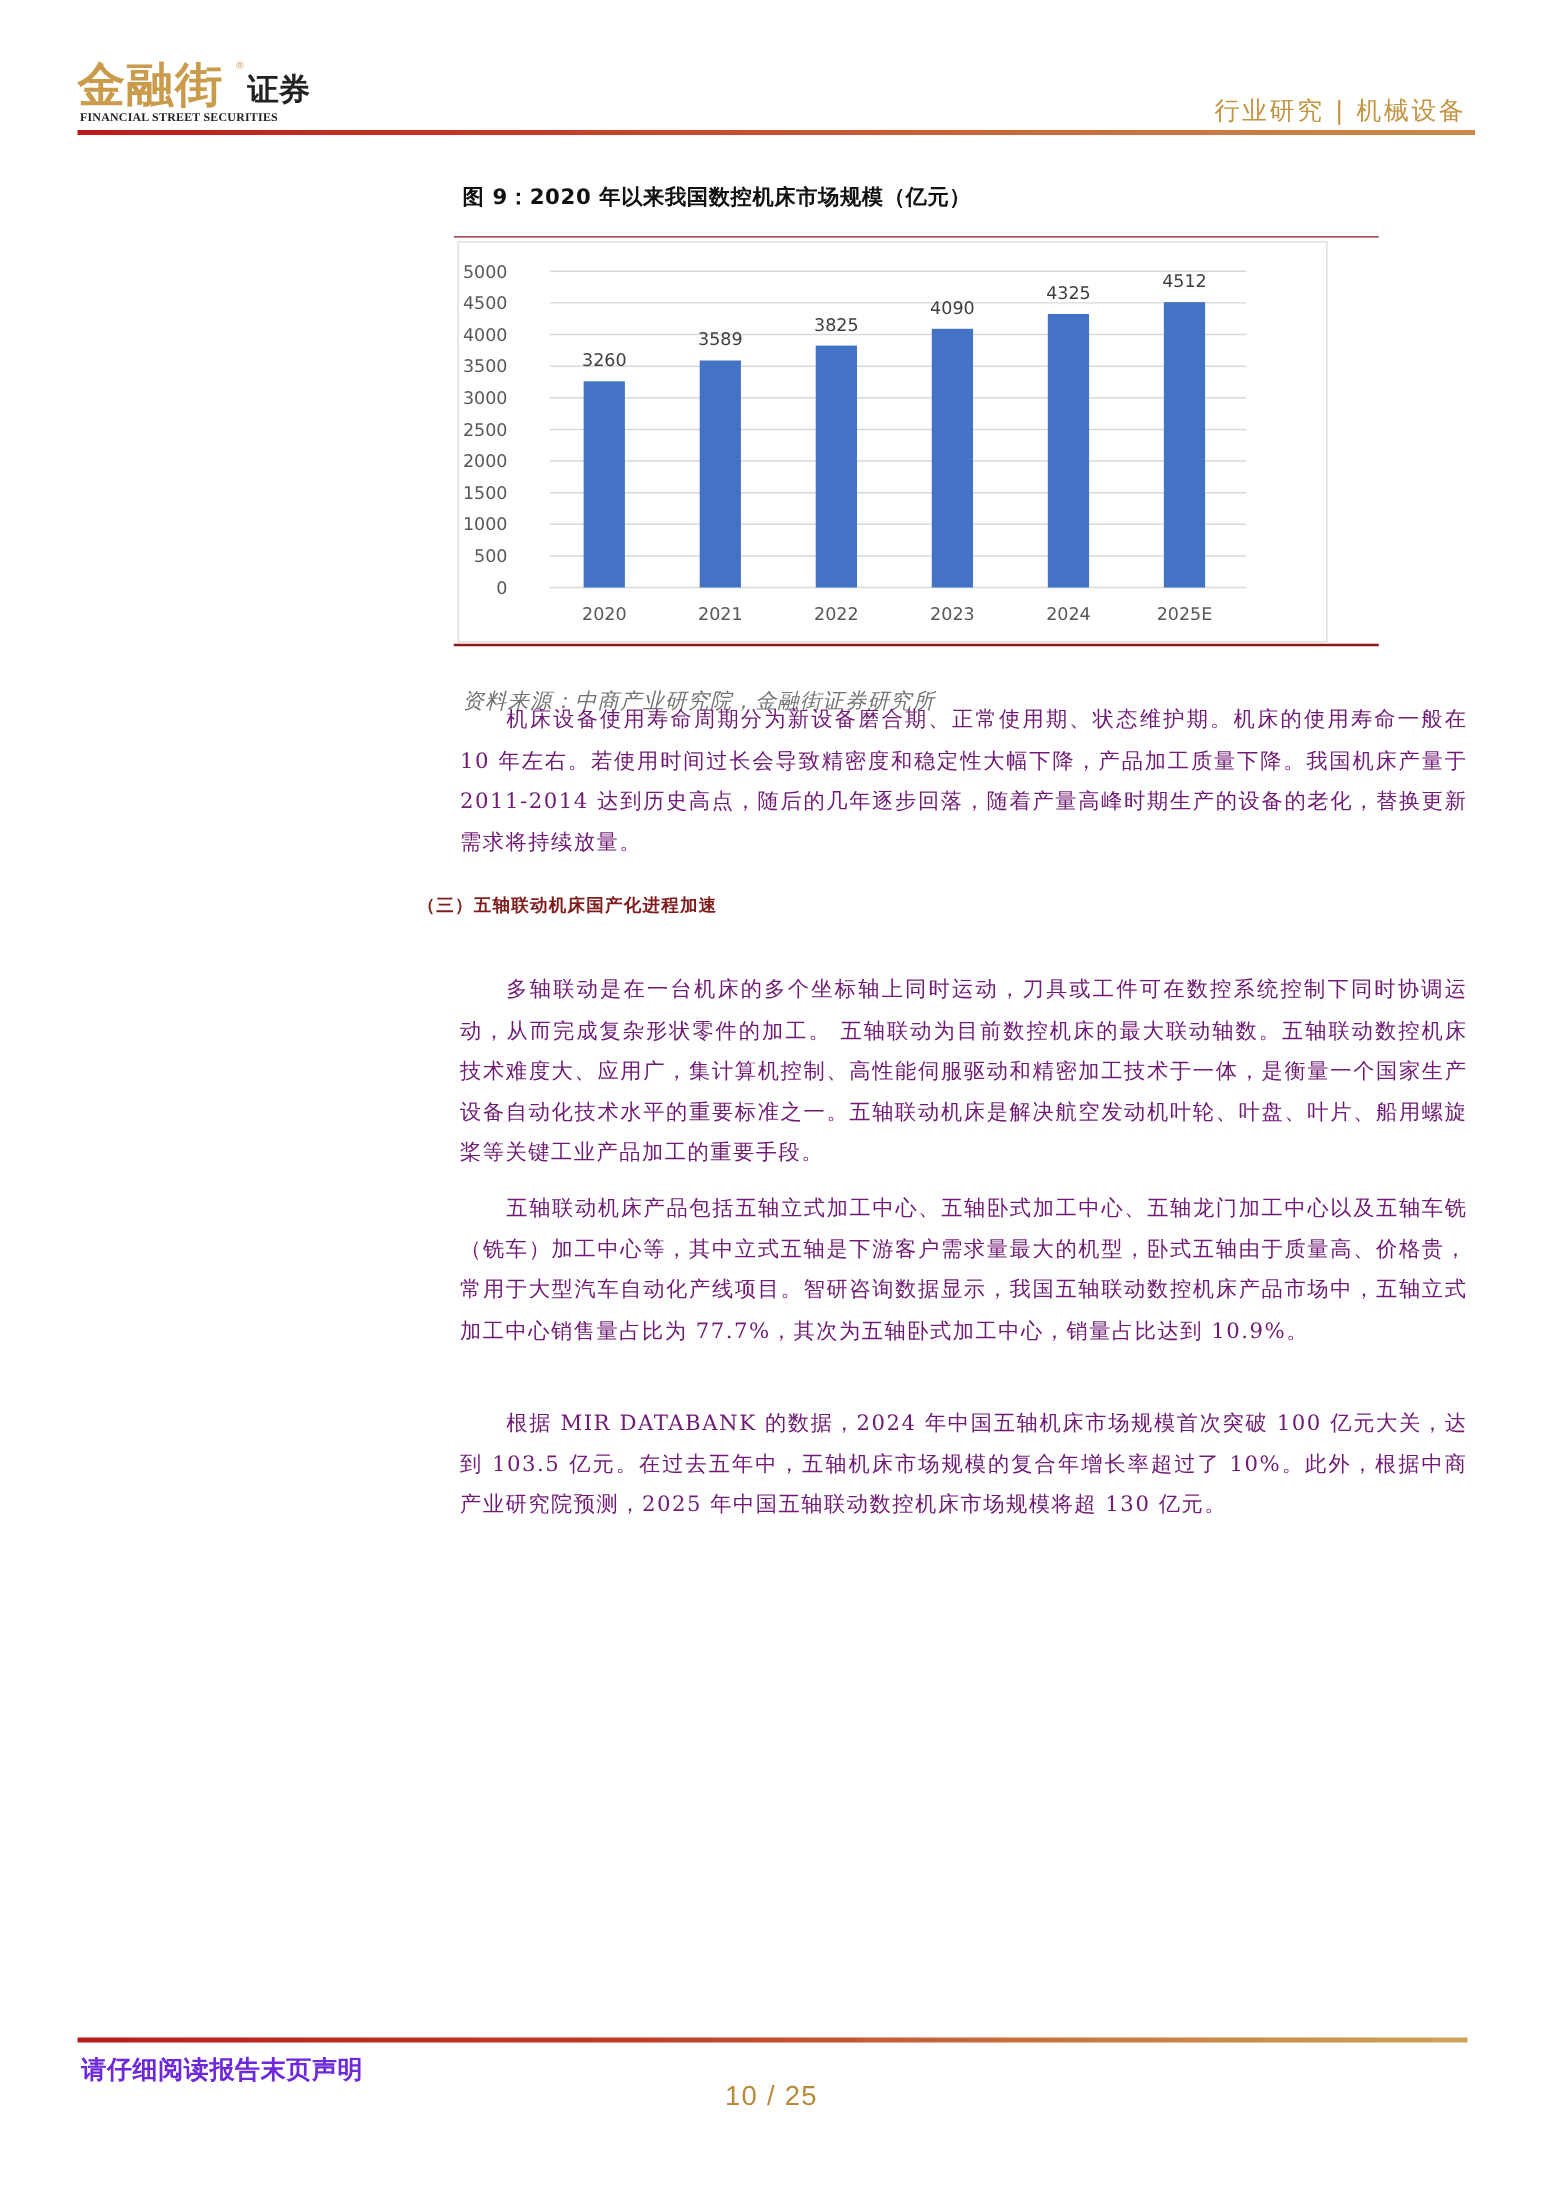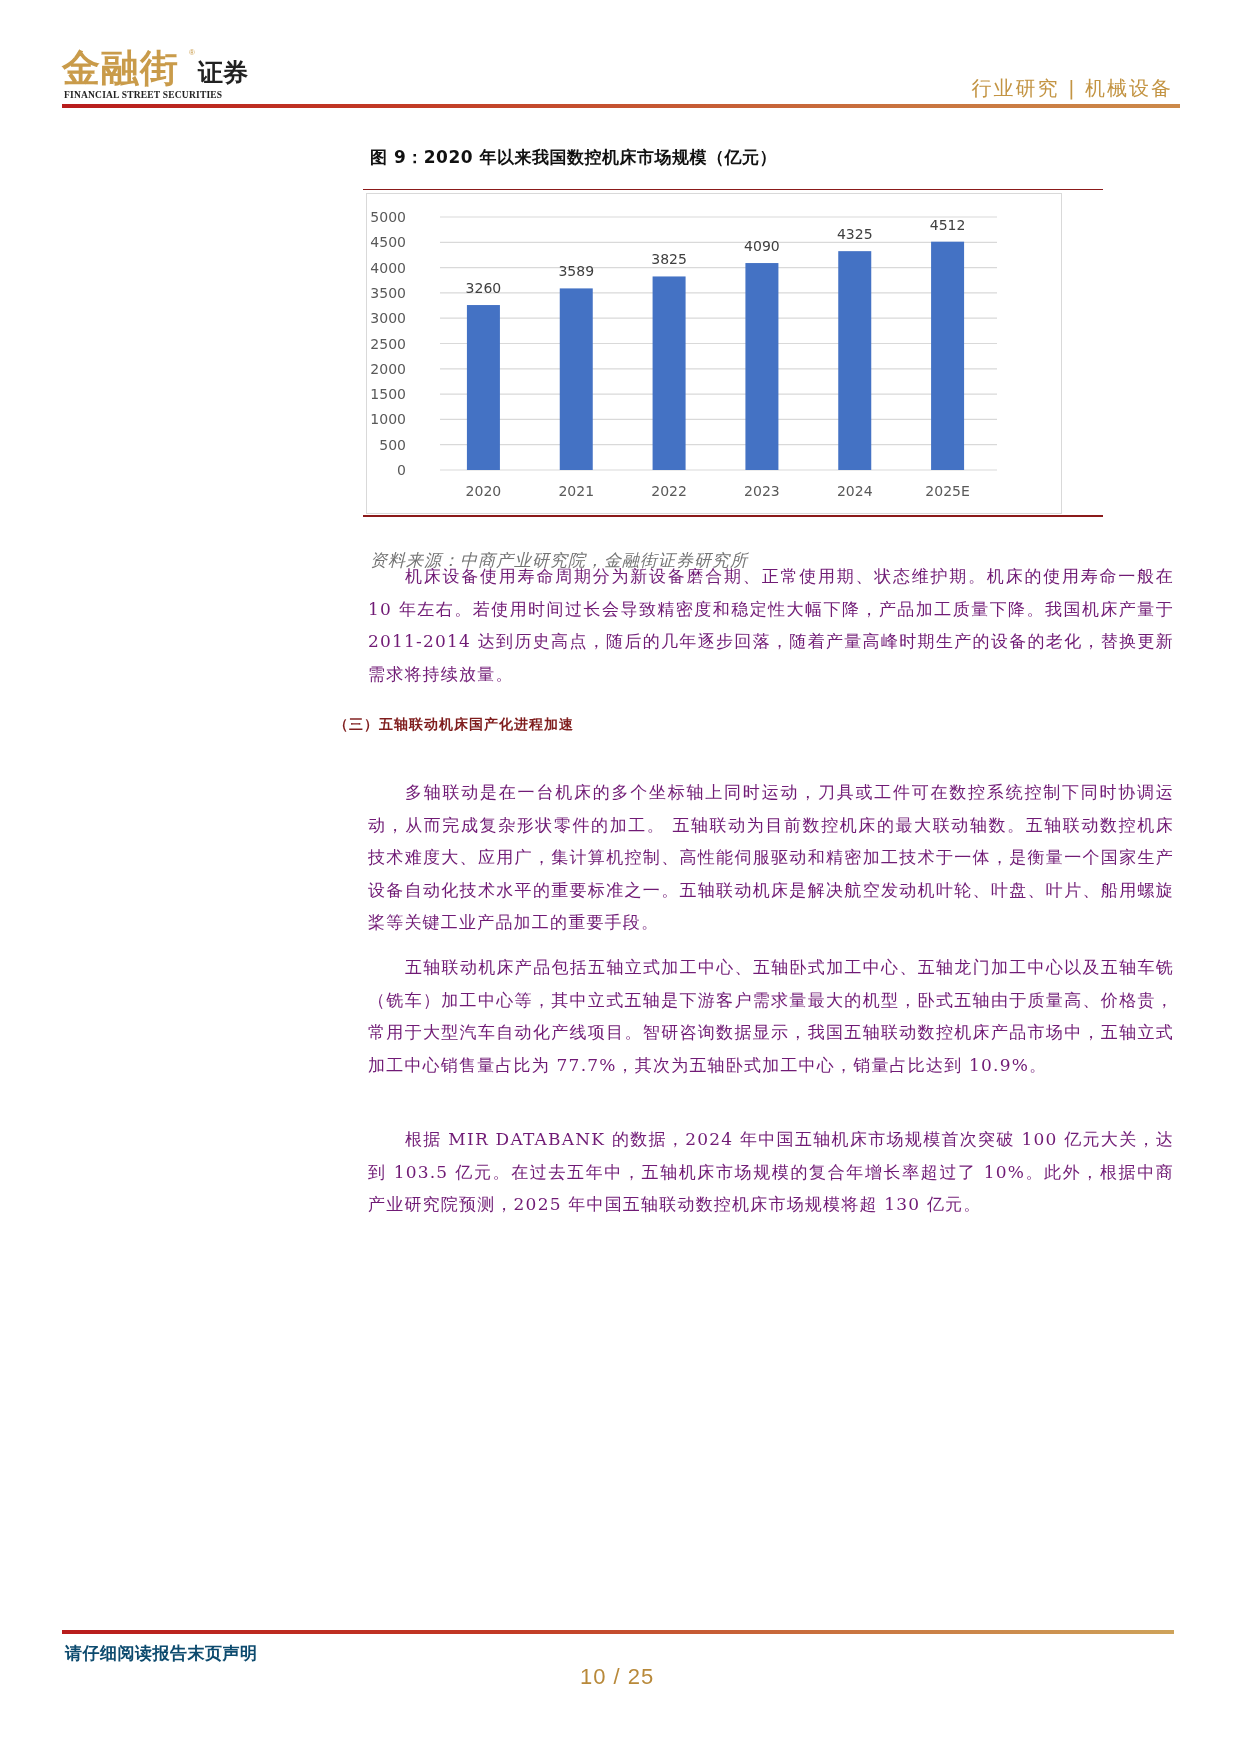--- a/index.html
+++ b/index.html
@@ -34,21 +34,21 @@
   
   .para { position: absolute; left: 368px; width: 806px; font-size: 17px; line-height: 32.5px;
           font-family: "DejaVu Serif", serif; color: #701a75; text-align: justify; letter-spacing: 1.2px;
           text-indent: 37px; margin: 0; }
   .section-heading { position: absolute; left: 334px; top: 716px; font-size: 14px; font-weight: bold;
                      font-family: "DejaVu Sans", sans-serif; color: #7f1d1d; letter-spacing: 1px; }
 
   
   .footer-rule { position: absolute; left: 62px; top: 1630px; width: 1112px; height: 4px;
                  background: linear-gradient(to right, #b81c1c 0%, #c23a25 40%, #c9733f 70%, #cea35a 100%); }
-  .footer-note { position: absolute; left: 65px; top: 1642px; font-size: 17px; color: #0c4a6e;
+  .footer-note { position: absolute; left: 65px; top: 1642px; font-size: 20px; color: #6d28d9;
                  font-family: "DejaVu Sans", sans-serif; font-weight: bold; letter-spacing: 0.5px; }
   .footer-page { position: absolute; left: 580px; top: 1642px; font-size: 22px; color: #b8893a;
                  font-family: "Liberation Sans", sans-serif; letter-spacing: 1px; margin-top: 22px; }
 </style>
 </head>
 <body>
 
 <div class="logo">
   <span class="logo-cn">金融街</span>
   <span class="logo-reg">®</span>

